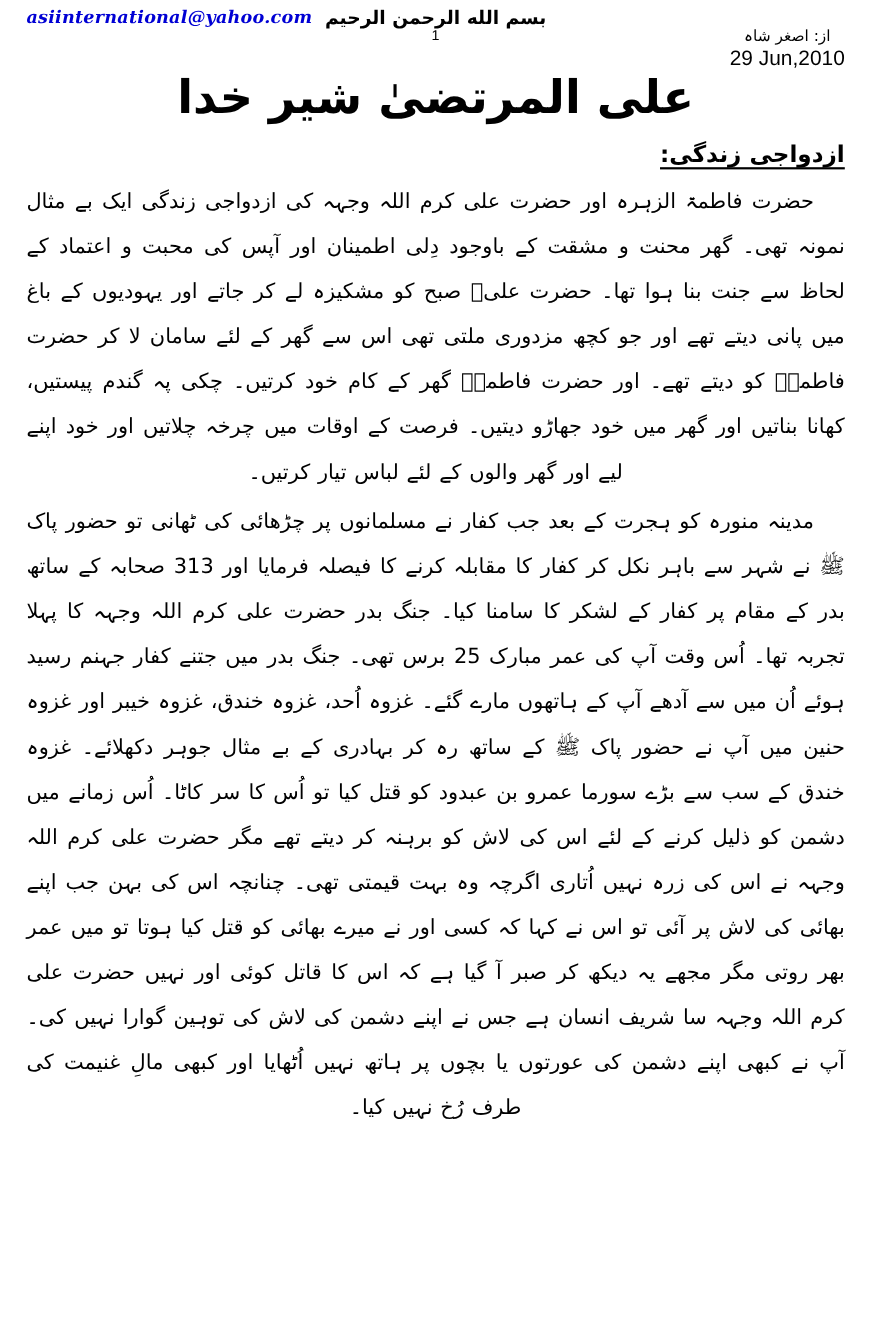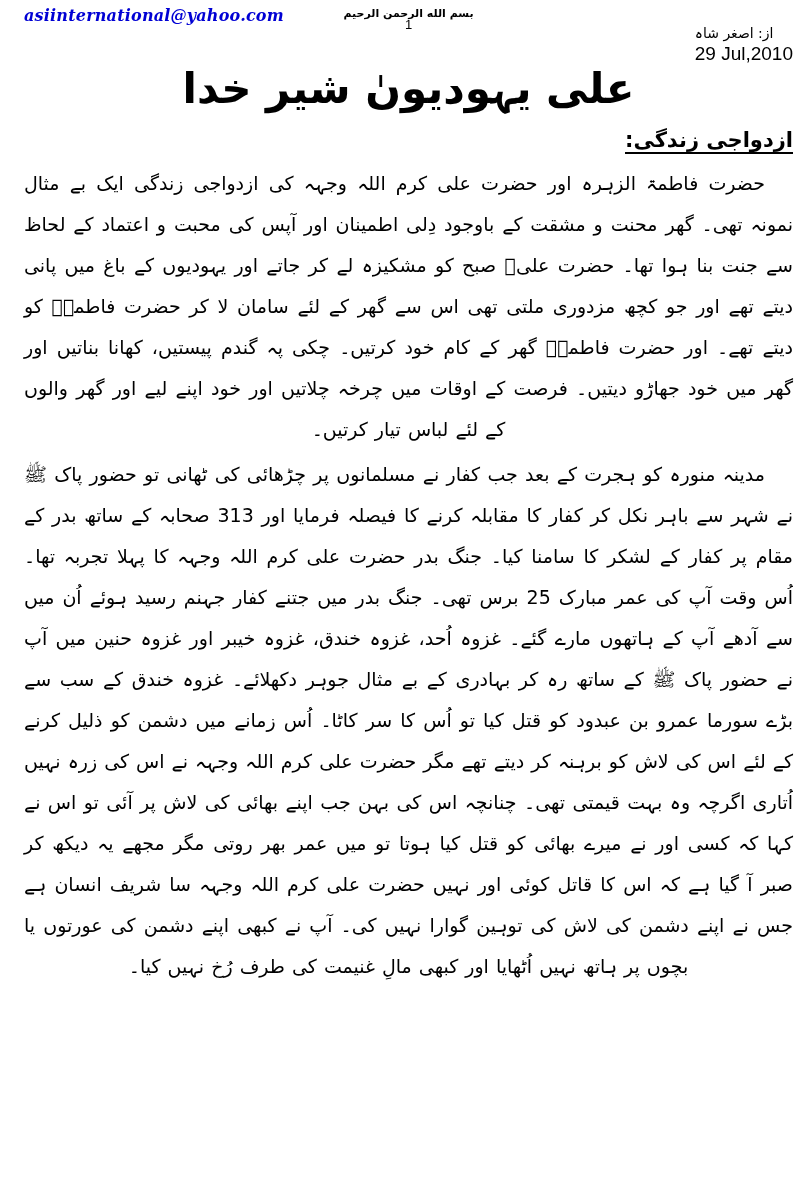--- a/index.html
+++ b/index.html
@@ -6,44 +6,44 @@
   html, body { background: #ffffff; }
   .page {
     width: 800px;
     height: 1039px;
     margin: 0 auto;
     background: #ffffff;
     color: #000000;
     font-family: "DejaVu Sans", sans-serif;
     display: flex;
     flex-direction: column;
-    padding: 4px 7px 10px 24px;
+    padding: 4px 32px 10px 24px;
     overflow: hidden;
     position: relative;
   }
   
   .header {
     display: grid;
     grid-template-columns: 1fr auto 1fr;
     align-items: start;
     min-height: 78px;
   }
   .h-left { justify-self: start; padding-top: 2px; }
   .h-center { justify-self: center; text-align: center; }
-  .h-right { justify-self: end; text-align: left; padding-top: 20px; }
+  .h-right { justify-self: end; text-align: center; padding-top: 20px; }
   .email-link {
     font-family: "DejaVu Serif", serif;
     font-style: italic;
     font-weight: bold;
     font-size: 16px;
     letter-spacing: 0.2px;
     cursor: pointer;
   }
   .bismillah {
-    font-size: 11px;
+    font-size: 17px;
     font-weight: bold;
     direction: rtl;
     line-height: 1.2;
     padding-top: 3px;
   }
   .pagenum {
     font-family: "Liberation Sans", sans-serif;
     font-size: 13px;
     line-height: 1;
     margin-top: -2px;
@@ -102,25 +102,25 @@
   <div class="header">
     <div class="h-left">
       <span class="email-link" style="color: rgb(0, 0, 212);">asiinternational@yahoo.com</span>
     </div>
     <div class="h-center">
       <div class="bismillah">بسم الله الرحمن الرحيم</div>
       <div class="pagenum">1</div>
     </div>
     <div class="h-right">
       <div class="author-line">از: اصغر شاہ</div>
-      <div class="date-text">29 Jul,2010</div>
+      <div class="date-text">29 Jun,2010</div>
     </div>
   </div>
 
-  <h1 class="doc-title">علی یہودیوںٰ شیر خدا</h1>
+  <h1 class="doc-title">علی المرتضیٰ شیر خدا</h1>
 
   <div class="content">
 
 
     <div class="sec-heading-wrap">
       <h2 class="sec-heading">ازدواجی زندگی:</h2>
     </div>
     <p class="para">حضرت فاطمۃ الزہرہ اور حضرت علی کرم اللہ وجہہ کی ازدواجی زندگی ایک بے مثال نمونہ تھی۔ گھر محنت و مشقت کے باوجود دِلی اطمینان اور آپس کی محبت و اعتماد کے لحاظ سے جنت بنا ہوا تھا۔ حضرت علیؑ صبح کو مشکیزہ لے کر جاتے اور یہودیوں کے باغ میں پانی دیتے تھے اور جو کچھ مزدوری ملتی تھی اس سے گھر کے لئے سامان لا کر حضرت فاطمہؓ کو دیتے تھے۔ اور حضرت فاطمہؓ گھر کے کام خود کرتیں۔ چکی پہ گندم پیستیں، کھانا بناتیں اور گھر میں خود جھاڑو دیتیں۔ فرصت کے اوقات میں چرخہ چلاتیں اور خود اپنے لیے اور گھر والوں کے لئے لباس تیار کرتیں۔</p>
 
     <p class="para">مدینہ منورہ کو ہجرت کے بعد جب کفار نے مسلمانوں پر چڑھائی کی ٹھانی تو حضور پاک ﷺ نے شہر سے باہر نکل کر کفار کا مقابلہ کرنے کا فیصلہ فرمایا اور 313 صحابہ کے ساتھ بدر کے مقام پر کفار کے لشکر کا سامنا کیا۔ جنگ بدر حضرت علی کرم اللہ وجہہ کا پہلا تجربہ تھا۔ اُس وقت آپ کی عمر مبارک 25 برس تھی۔ جنگ بدر میں جتنے کفار جہنم رسید ہوئے اُن میں سے آدھے آپ کے ہاتھوں مارے گئے۔ غزوہ اُحد، غزوہ خندق، غزوہ خیبر اور غزوہ حنین میں آپ نے حضور پاک ﷺ کے ساتھ رہ کر بہادری کے بے مثال جوہر دکھلائے۔ غزوہ خندق کے سب سے بڑے سورما عمرو بن عبدود کو قتل کیا تو اُس کا سر کاٹا۔ اُس زمانے میں دشمن کو ذلیل کرنے کے لئے اس کی لاش کو برہنہ کر دیتے تھے مگر حضرت علی کرم اللہ وجہہ نے اس کی زرہ نہیں اُتاری اگرچہ وہ بہت قیمتی تھی۔ چنانچہ اس کی بہن جب اپنے بھائی کی لاش پر آئی تو اس نے کہا کہ کسی اور نے میرے بھائی کو قتل کیا ہوتا تو میں عمر بھر روتی مگر مجھے یہ دیکھ کر صبر آ گیا ہے کہ اس کا قاتل کوئی اور نہیں حضرت علی کرم اللہ وجہہ سا شریف انسان ہے جس نے اپنے دشمن کی لاش کی توہین گوارا نہیں کی۔ آپ نے کبھی اپنے دشمن کی عورتوں یا بچوں پر ہاتھ نہیں اُٹھایا اور کبھی مالِ غنیمت کی طرف رُخ نہیں کیا۔</p>

